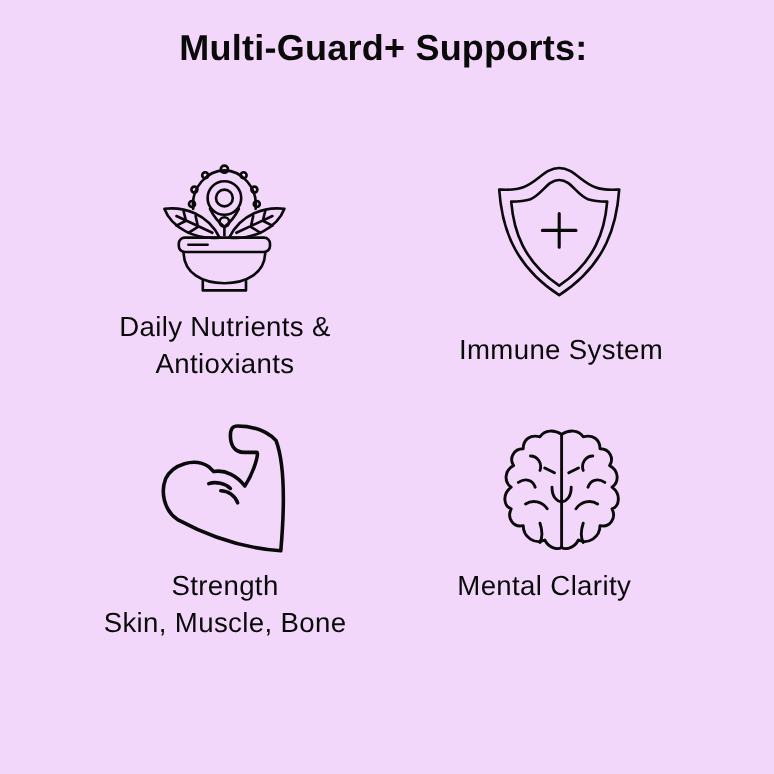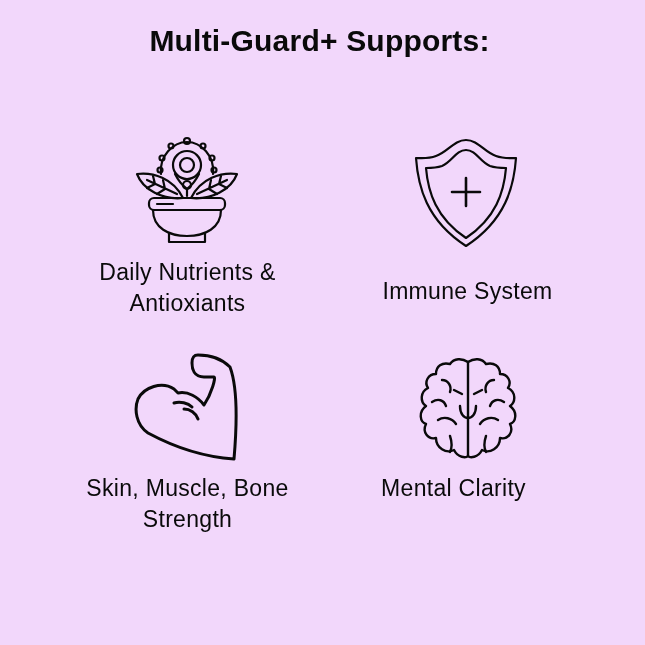--- a/index.html
+++ b/index.html
@@ -75,22 +75,22 @@
 </div>
 
 <div class="icon" style="left:134px;top:353px;width:106px;height:110px;">
   <svg viewBox="0 0 106 110" fill="none" stroke="#0a0a0a" stroke-width="3" stroke-linejoin="round" stroke-linecap="round">
     <path d="M64 2 C 76 2, 88 6, 96 14 C 102 30, 104 60, 100 106 C 70 104, 40 94, 14 80 C 2 72, 0 56, 4 46 C 10 34, 28 28, 40 36 L44 40 C 54 38, 64 44, 70 52 C 78 40, 82 24, 80 24 L70 24 C 60 24, 58 16, 58 10 C 58 4, 60 2, 64 2 Z"></path>
     <path d="M40 50 C 46 48, 54 50, 58 54"></path>
     <path d="M50 56 C 56 56, 62 60, 64 66"></path>
   </svg>
 </div>
 <div class="label" style="left:40px;top:473px;width:295px;">
+  <div>Strength</div>
   <div>Skin, Muscle, Bone</div>
-  <div>Strength</div>
 </div>
 
 <div class="icon" style="left:416px;top:356px;width:104px;height:104px;">
   <svg viewBox="0 0 104 104" fill="none" stroke="#0a0a0a" stroke-width="2.4" stroke-linejoin="round" stroke-linecap="round">
     <path d="M52 6 L52 100"></path>
 
     <path d="M52 6 C 46 2, 38 2, 34 8 C 26 6, 20 10, 20 18 C 12 18, 8 26, 12 32 C 4 36, 4 46, 10 50 C 2 56, 4 66, 10 68 C 6 76, 12 84, 20 82 C 20 92, 30 98, 38 94 C 42 102, 50 102, 52 100"></path>
 
     <path d="M52 6 C 58 2, 66 2, 70 8 C 78 6, 84 10, 84 18 C 92 18, 96 26, 92 32 C 100 36, 100 46, 94 50 C 102 56, 100 66, 94 68 C 98 76, 92 84, 84 82 C 84 92, 74 98, 66 94 C 62 102, 54 102, 52 100"></path>
 

